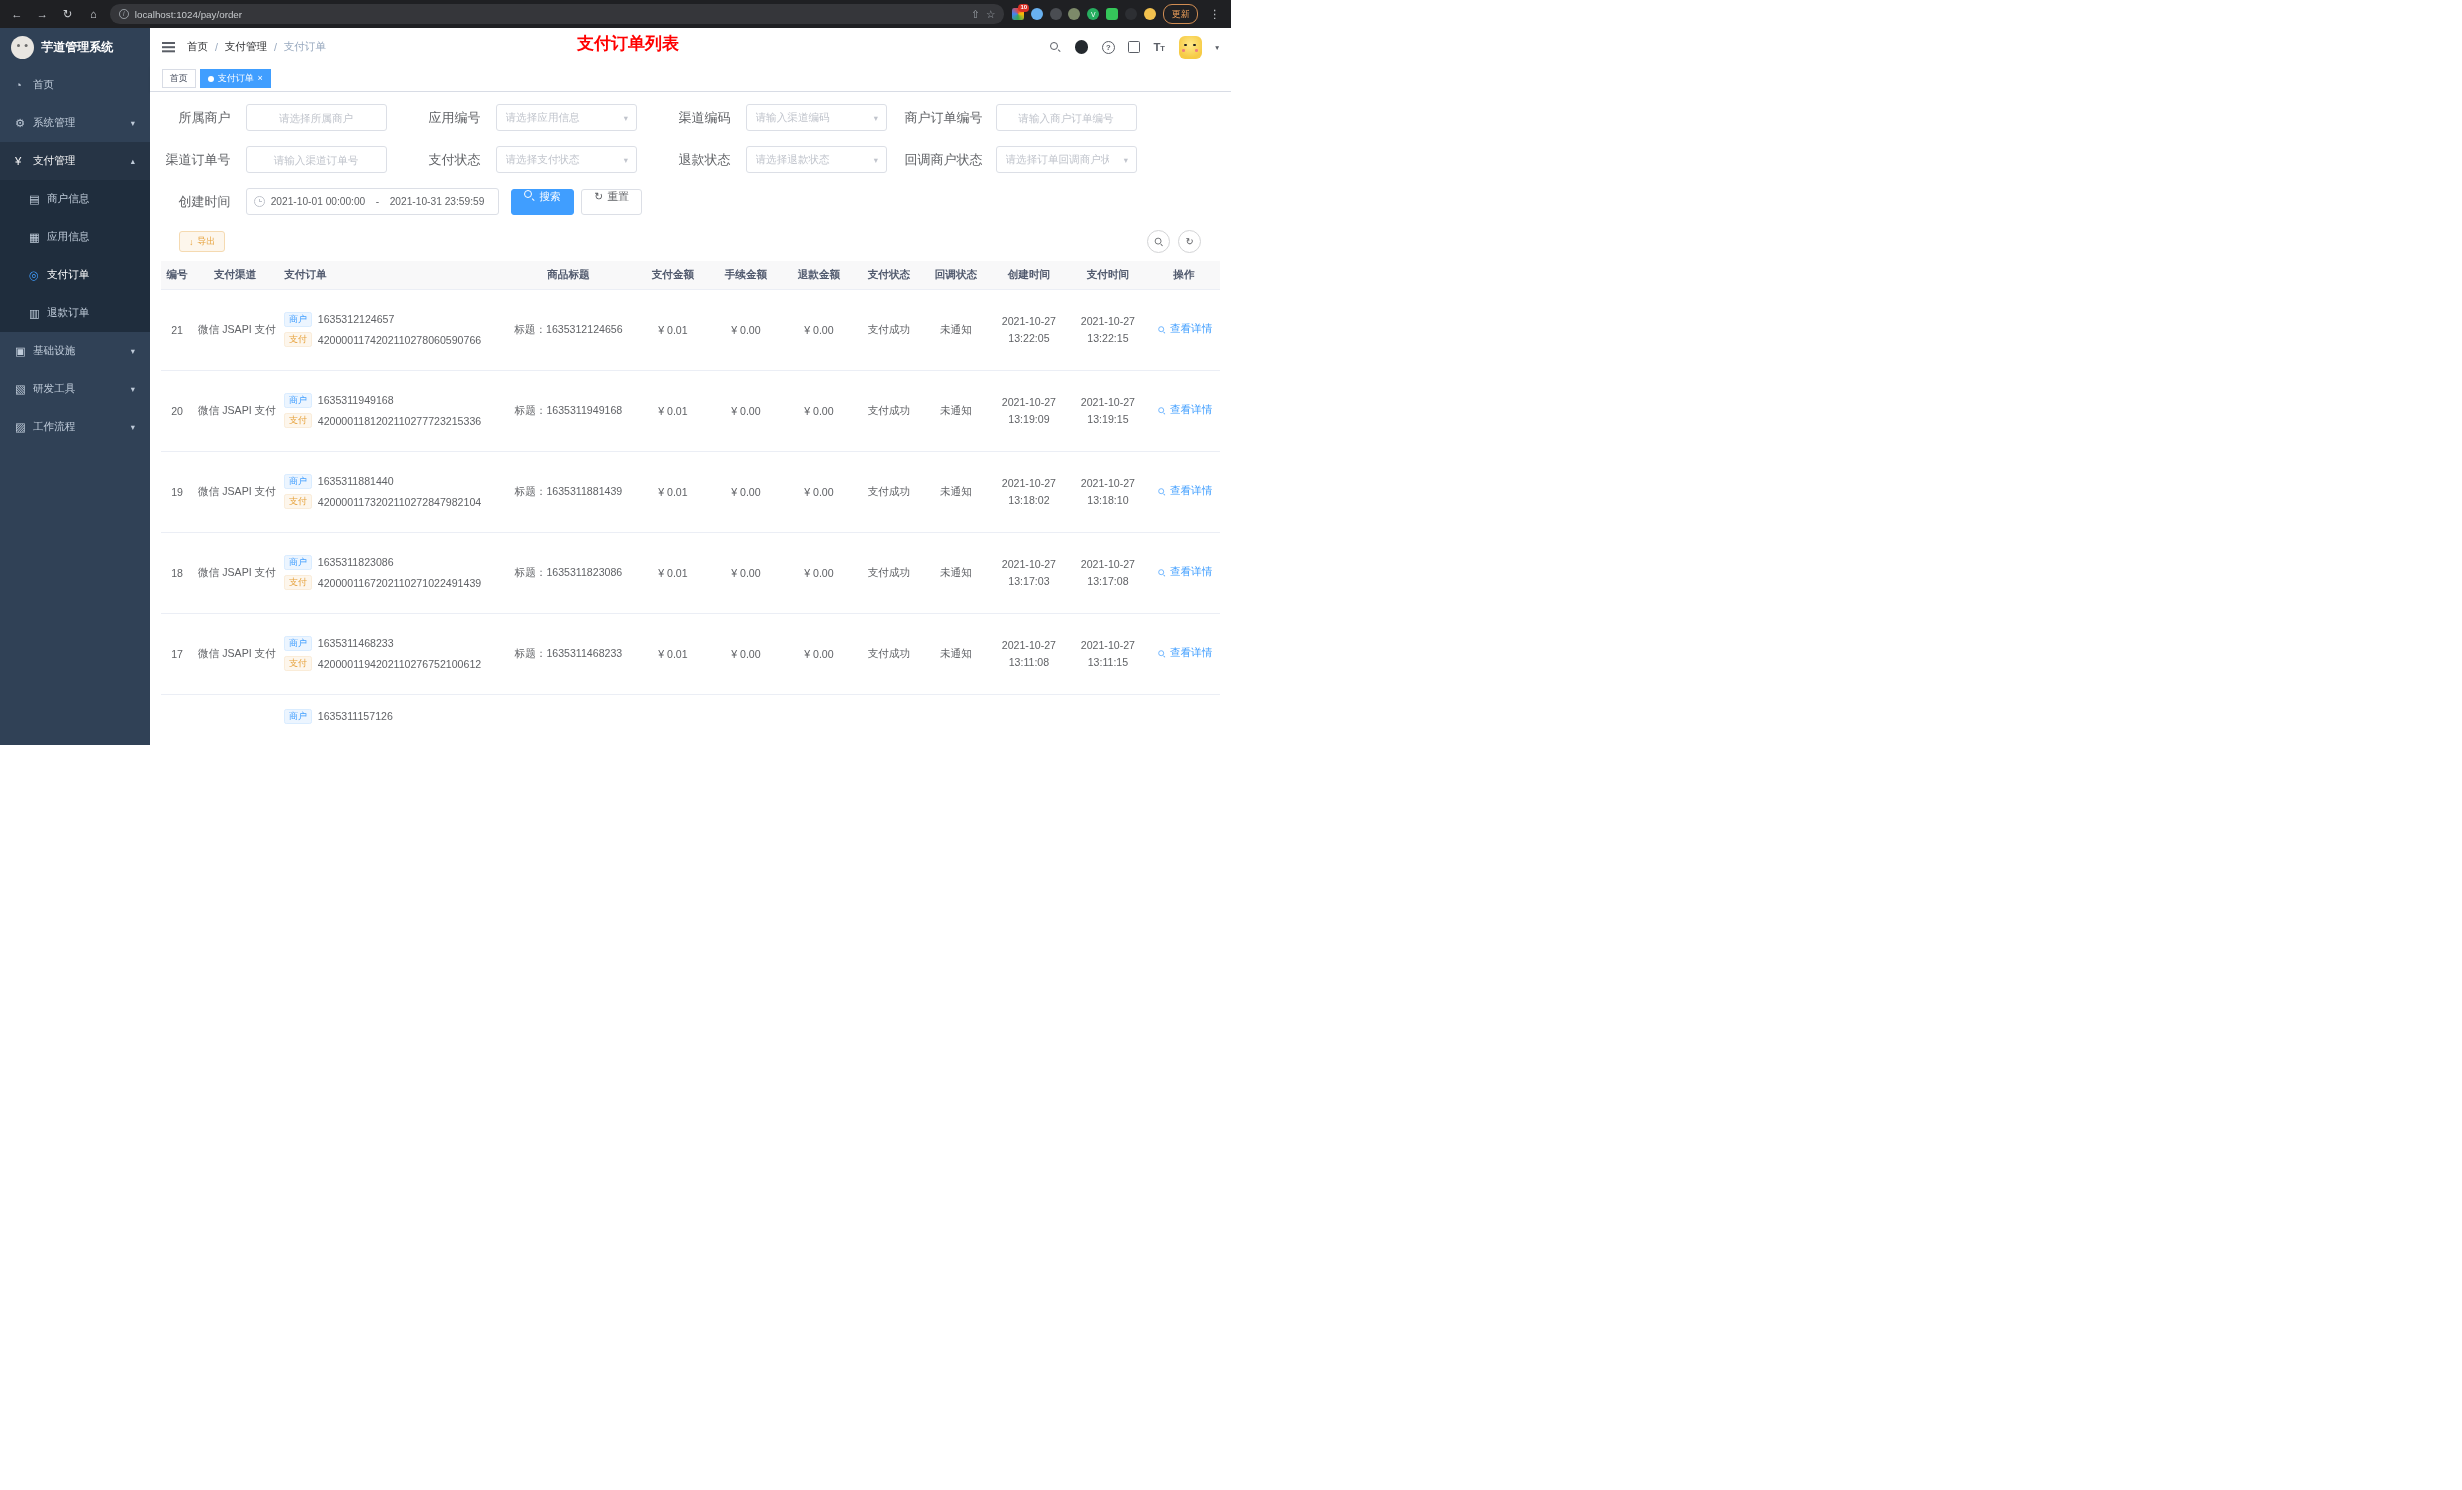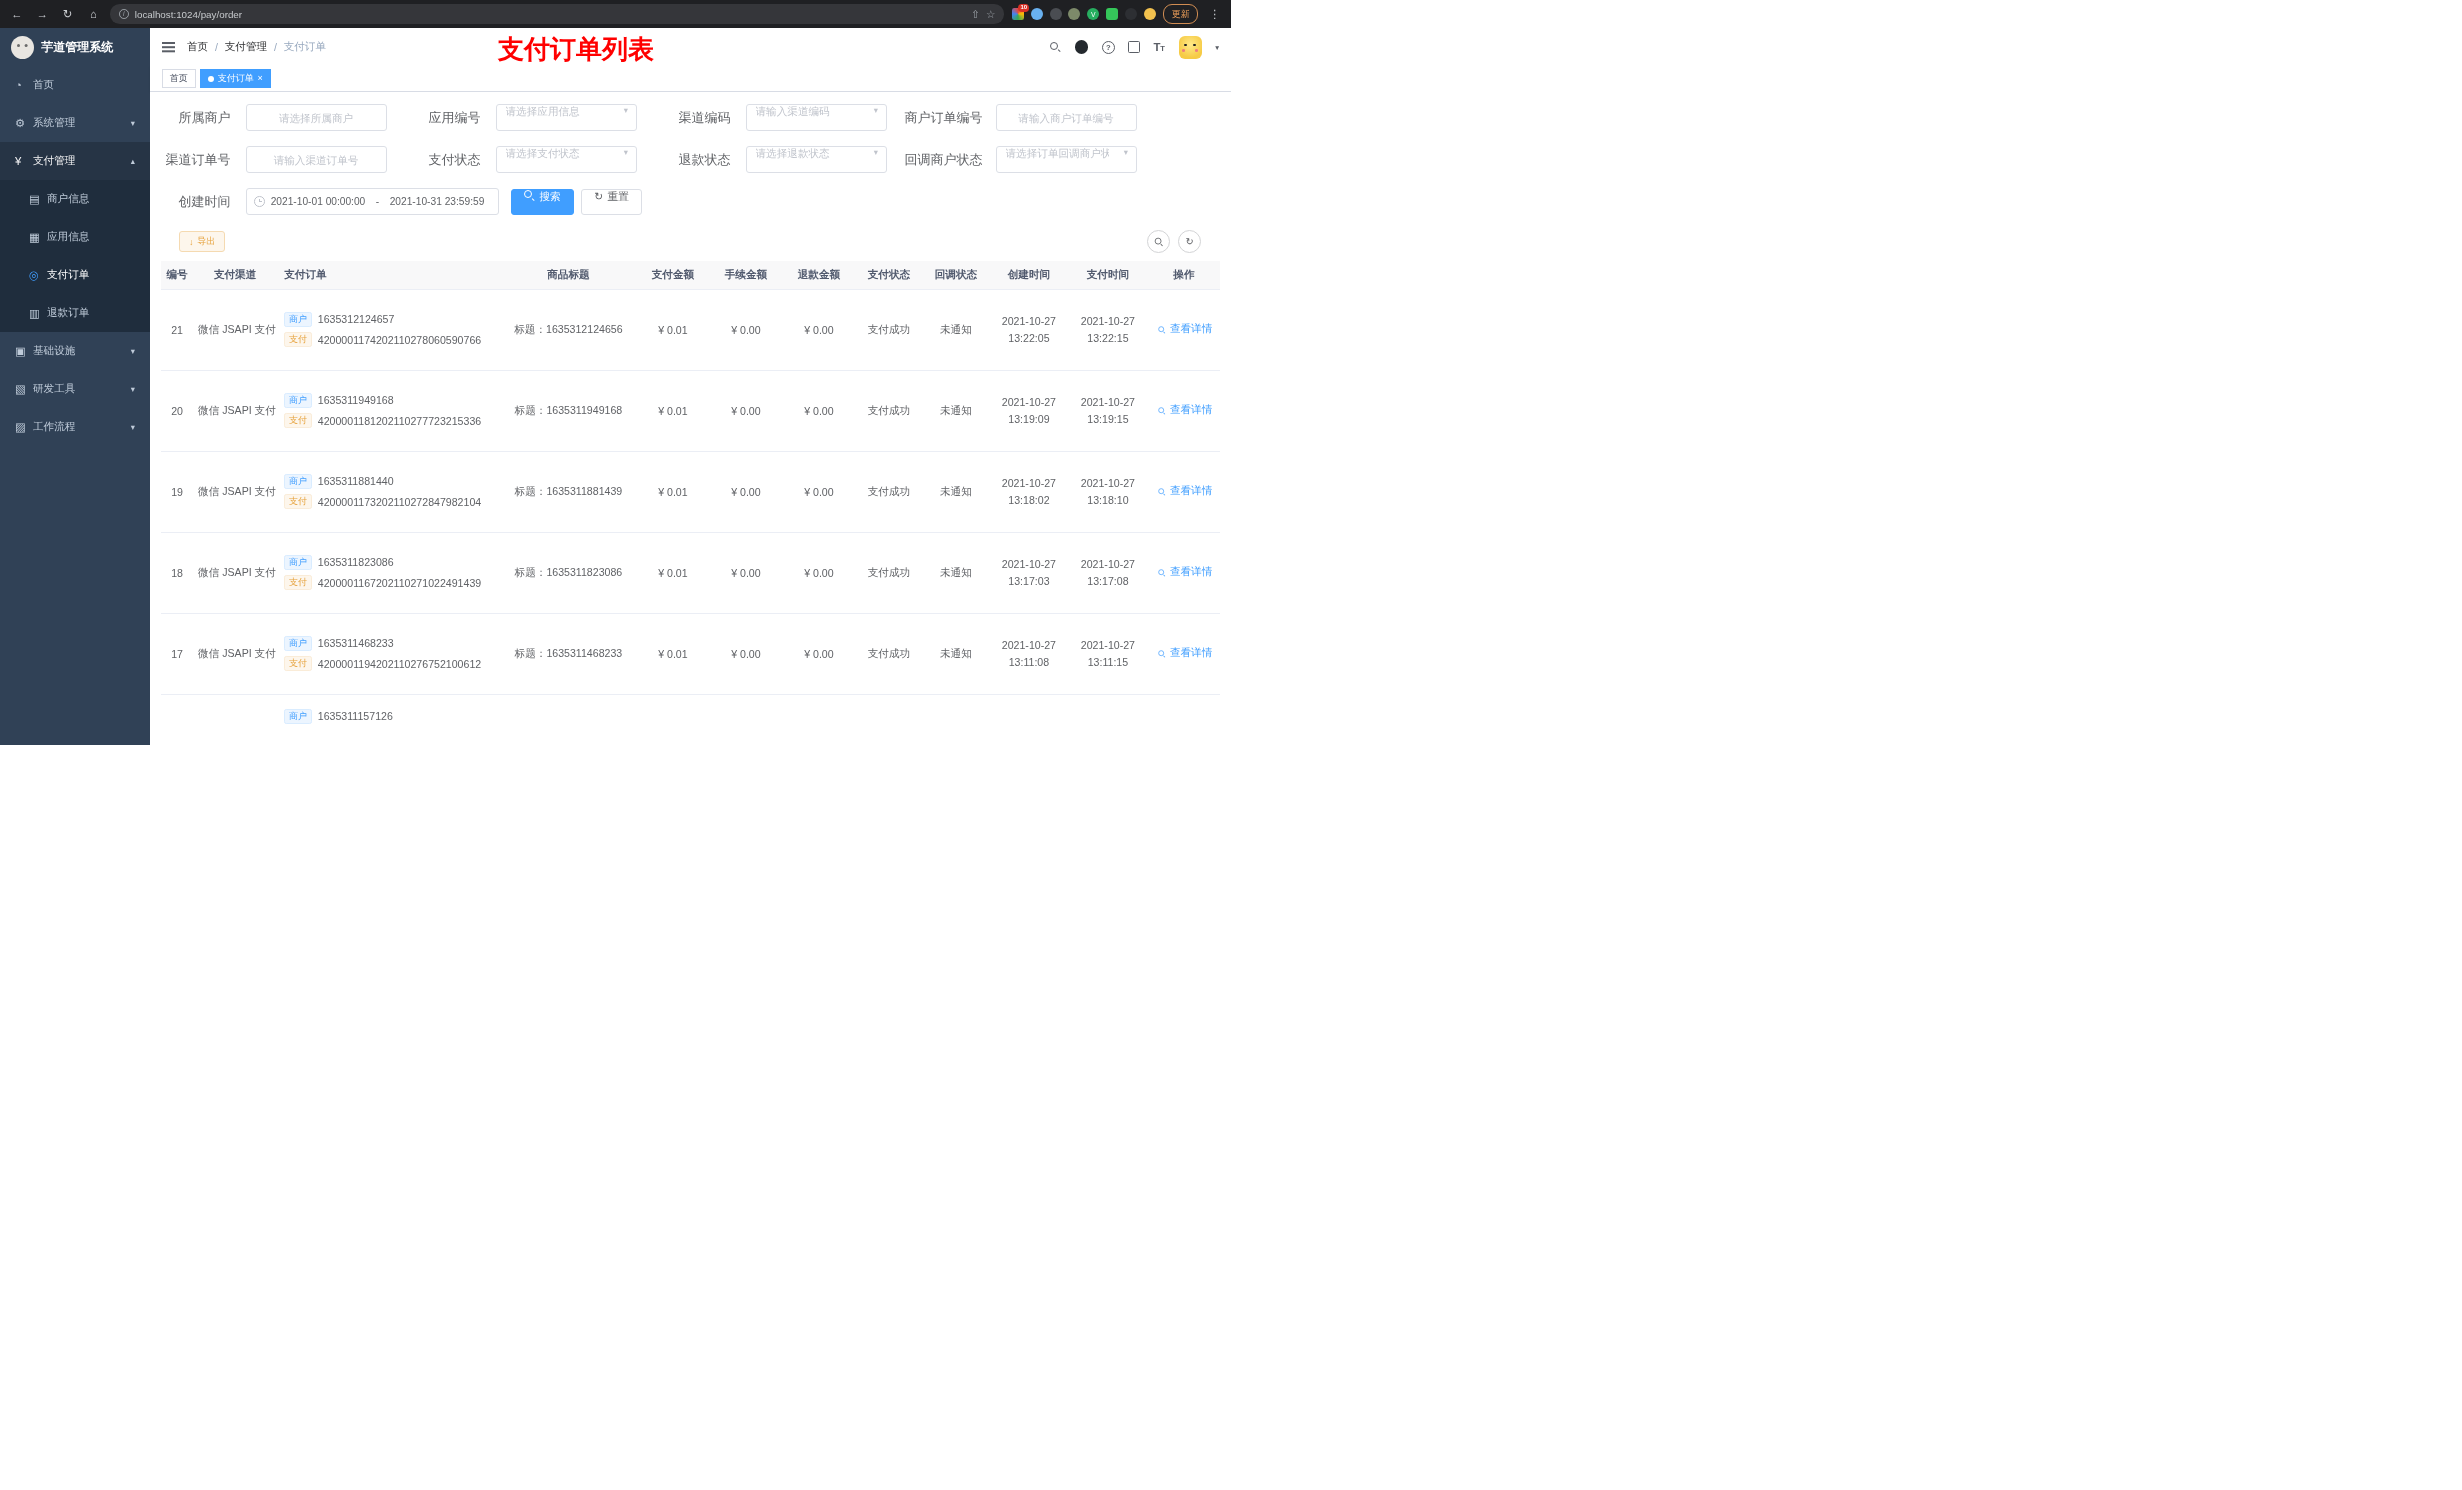--- a/index.html
+++ b/index.html
@@ -80,22 +80,22 @@
   .fs { width:11.4px; height:11.4px; border:1.5px solid #5a5e66; border-radius:1.5px; flex:none;}
   .tt { font-weight:700; font-size:11.4px; }
   .tt small { font-size:7.6px; font-weight:700; }
   .avatar { width:23px; height:23px; border-radius:6px; position:relative; flex:none; cursor:pointer;
     background:radial-gradient(circle at 50% 38%, #ffe988 0%, #f6cb45 70%); }
   .avatar::before { content:""; position:absolute; left:5.3px; top:8.3px; width:2.7px; height:2.7px;
     border-radius:50%; background:#222; box-shadow:9px 0 0 #222; }
   .avatar::after { content:""; position:absolute; left:3px; top:13.6px; width:3.8px; height:2.6px;
     border-radius:50%; background:#ef7d7d; box-shadow:13px 0 0 #ef7d7d; }
   .hd-caret { font-size:7.6px; color:#5a5e66; cursor:pointer; }
-  .annotation { position:absolute; left:576px; top:32px; transform:translateX(-50%);
-    color:#ff0000; font-size:26px; font-weight:700; white-space:nowrap; z-index:30; pointer-events:none;}
+  .annotation { position:absolute; left:628px; top:32px; transform:translateX(-50%);
+    color:#ff0000; font-size:17px; font-weight:700; white-space:nowrap; z-index:30; pointer-events:none;}
 
   
   .tags { height:26px; background:#fff; border-bottom:0.8px solid #d8dce5;
     box-shadow:0 0.8px 2.3px rgba(0,0,0,.08); display:flex; align-items:center; padding:0 12px; gap:4.5px; flex:none;}
   .tag-view { height:19.7px; display:inline-flex; align-items:center; gap:3.8px; border:0.8px solid #d8dce5;
     background:#fff; color:#495060; font-size:9px; padding:0 6.8px; cursor:pointer; white-space:nowrap;}
   .tag-view.active { background:#409eff; border-color:#409eff; color:#fff; }
   .tv-dot { width:6px; height:6px; border-radius:50%; background:#fff; flex:none;}
   .tv-close { font-size:9px; line-height:1; cursor:pointer; }
 
@@ -105,21 +105,21 @@
   
   .f-row { display:flex; align-items:center; padding-left:4.5px; margin-bottom:15px; }
   .f-item { display:flex; align-items:center; margin-right:18px; }
   .f-label { width:91px; text-align:right; padding-right:15px; font-size:13px; color:#606266;
     white-space:nowrap; flex:none;}
   .inp { width:141px; height:27px; border:0.8px solid #dcdfe6; border-radius:3px; padding:0 9px;
     font-size:10.6px; color:#606266; background:#fff; outline:none;
     font-family:"Liberation Sans","DejaVu Sans",sans-serif;text-align:center;}
   .inp::placeholder { color:#c0c4cc; }
   .sel { width:141px; height:27px; border:0.8px solid #dcdfe6; border-radius:3px; padding:0 7.6px 0 9px;
-    display:inline-flex; align-items:flex-start; justify-content:space-between; background:#fff; cursor:pointer;gap:10px;}
+    display:inline-flex; align-items:center; justify-content:space-between; background:#fff; cursor:pointer;gap:10px;}
   .sel-ph { color:#c0c4cc; font-size:10.6px; white-space:nowrap; overflow:hidden; }
   .sel-caret { color:#c0c4cc; font-size:8.3px; margin-left:4.5px; flex:none;}
   .date-inp { width:253px; height:27px; border:0.8px solid #dcdfe6; border-radius:3px; display:inline-flex;
     align-items:center; padding:0 7.6px; gap:6px; color:#606266; font-size:10.2px; background:#fff; cursor:pointer;}
   .i-clock { width:10.6px; height:10.6px; border:1.1px solid #c0c4cc; border-radius:50%; position:relative; flex:none;}
   .i-clock::before { content:""; position:absolute; left:3.9px; top:1.5px; width:1.1px; height:3.3px; background:#c0c4cc; }
   .i-clock::after { content:""; position:absolute; left:3.9px; top:4.2px; width:3px; height:1.1px; background:#c0c4cc; }
   .date-sep { color:#606266; padding:0 4.5px; }
   .btn { height:26px; border-radius:3px; font-size:10.6px; display:inline-flex; align-items:flex-start;
     gap:4.5px; padding:0 12px; cursor:pointer; white-space:nowrap; border:0.8px solid transparent;}

